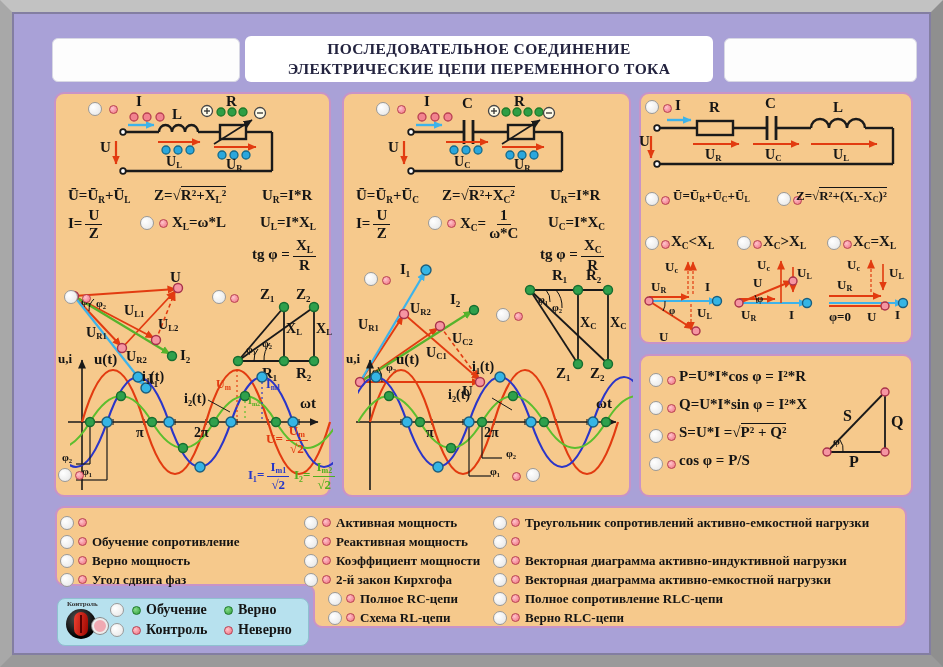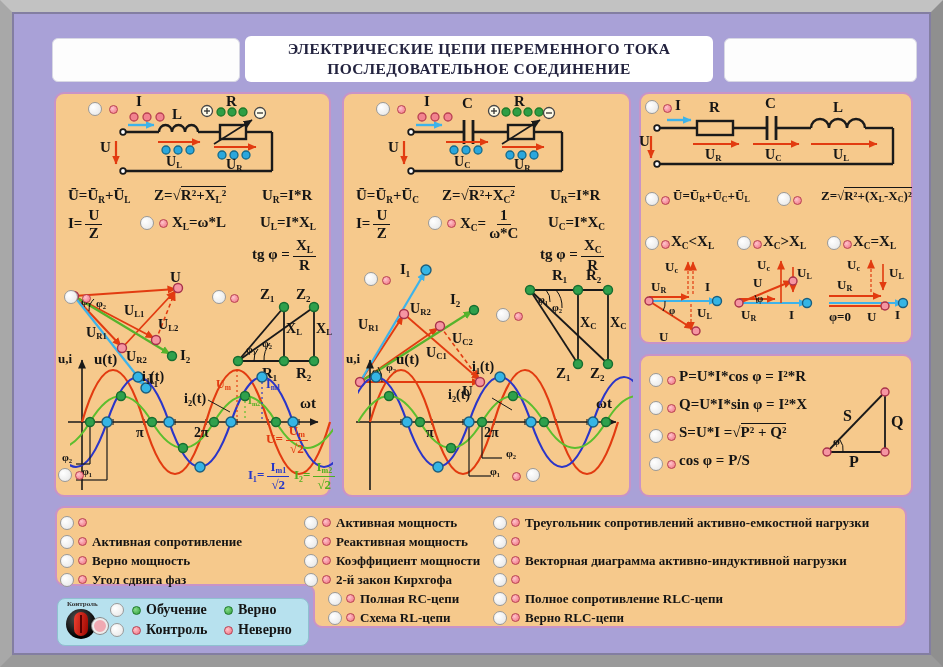--- a/index.html
+++ b/index.html
@@ -50,22 +50,22 @@
         </marker>
   <marker id="aK" markerUnits="userSpaceOnUse" markerWidth="10" markerHeight="10" refX="8.5" refY="5" orient="auto">
           <path d="M0 1L9 5L0 9z" fill="#1a1a1a"></path>
         </marker>
 </defs>
     </svg>
 
 <div class="whitebox" style="left:40px;top:26px;width:186px;height:42px"></div>
 <div class="whitebox" style="left:712px;top:26px;width:191px;height:42px"></div>
 <div class="title">
+  <span>ПОСЛЕДОВАТЕЛЬНОЕ СОЕДИНЕНИЕ</span>
   <span>ЭЛЕКТРИЧЕСКИЕ ЦЕПИ ПЕРЕМЕННОГО ТОКА</span>
-  <span>ПОСЛЕДОВАТЕЛЬНОЕ СОЕДИНЕНИЕ</span>
 </div>
 
 <div class="panel" style="left:42px;top:80px;width:277px;height:405px">
   <div class="dw" style="left:32px;top:8px"></div>
   <div class="dp" style="left:53px;top:11px"></div>
 
   <svg style="left:0;top:0" width="277" height="88">
     <g stroke="#1a1a1a" stroke-width="2.4" fill="none">
       <line x1="67" y1="38" x2="103" y2="38"></line>
       <path d="M103 38 a6.5 7 0 0 1 13 0 a6.5 7 0 0 1 13 0 a6.5 7 0 0 1 13 0"></path>
@@ -490,21 +490,21 @@
   <span class="lbl s15" style="left:-2px;top:40px">U</span>
   <span class="lbl" style="left:64px;top:54px">U<sub>R</sub></span>
   <span class="lbl" style="left:124px;top:54px">U<sub>C</sub></span>
   <span class="lbl" style="left:192px;top:54px">U<sub>L</sub></span>
 
   <div class="dw" style="left:4px;top:98px"></div>
   <div class="dp" style="left:20px;top:102px"></div>
   <span class="lbl s13" style="left:32px;top:95px">Ū=Ū<sub>R</sub>+Ū<sub>C</sub>+Ū<sub>L</sub></span>
   <div class="dw" style="left:136px;top:98px"></div>
   <div class="dp" style="left:152px;top:102px"></div>
-  <span class="lbl s13" style="left:180px;top:95px">Z=√<span class="rad">R²+(X<sub>L</sub>-X<sub>C</sub>)²</span></span>
+  <span class="lbl s13" style="left:155px;top:95px">Z=√<span class="rad">R²+(X<sub>L</sub>-X<sub>C</sub>)²</span></span>
 
   <div class="dw" style="left:4px;top:142px"></div>
   <div class="dp" style="left:20px;top:146px"></div>
   <span class="lbl s15" style="left:30px;top:140px">X<sub>C</sub>&lt;X<sub>L</sub></span>
   <div class="dw" style="left:96px;top:142px"></div>
   <div class="dp" style="left:112px;top:146px"></div>
   <span class="lbl s15" style="left:122px;top:140px">X<sub>C</sub>&gt;X<sub>L</sub></span>
   <div class="dw" style="left:186px;top:142px"></div>
   <div class="dp" style="left:202px;top:146px"></div>
   <span class="lbl s15" style="left:212px;top:140px">X<sub>C</sub>=X<sub>L</sub></span>
@@ -594,21 +594,21 @@
 </div>
 
 <svg style="left:40px;top:491px" width="862" height="132">
   <path d="M854 12 A8 8 0 0 0 846 4 H12 A8 8 0 0 0 4 12 V74 A8 8 0 0 0 12 82 H254 A8 8 0 0 1 262 90 V116 A8 8 0 0 0 270 124 H846 A8 8 0 0 0 854 116 Z" fill="#f6c98c" stroke="#c993c6" stroke-width="2"></path>
 </svg>
 
 <div class="dw" style="left:48px;top:504px"></div>
     <div class="dp" style="left:66px;top:506px"></div>
 <div class="dw" style="left:48px;top:523px"></div>
     <div class="dp" style="left:66px;top:525px"></div>
-    <span class="leg" style="left:80px;top:522px">Активная сопротивление</span>
+    <span class="leg" style="left:80px;top:522px">Обучение сопротивление</span>
 <div class="dw" style="left:48px;top:542px"></div>
     <div class="dp" style="left:66px;top:544px"></div>
     <span class="leg" style="left:80px;top:541px">Верно мощность</span>
 <div class="dw" style="left:48px;top:561px"></div>
     <div class="dp" style="left:66px;top:563px"></div>
     <span class="leg" style="left:80px;top:560px">Угол сдвига фаз</span>
 
 <div class="dw" style="left:292px;top:504px"></div>
     <div class="dp" style="left:310px;top:506px"></div>
     <span class="leg" style="left:324px;top:503px">Активная мощность</span>
@@ -616,35 +616,36 @@
     <div class="dp" style="left:310px;top:525px"></div>
     <span class="leg" style="left:324px;top:522px">Реактивная мощность</span>
 <div class="dw" style="left:292px;top:542px"></div>
     <div class="dp" style="left:310px;top:544px"></div>
     <span class="leg" style="left:324px;top:541px">Коэффициент мощности</span>
 <div class="dw" style="left:292px;top:561px"></div>
     <div class="dp" style="left:310px;top:563px"></div>
     <span class="leg" style="left:324px;top:560px">2-й закон Кирхгофа</span>
 <div class="dw" style="left:316px;top:580px"></div>
     <div class="dp" style="left:334px;top:582px"></div>
-    <span class="leg" style="left:348px;top:579px">Полная RC-цепи</span>
+    <span class="leg" style="left:348px;top:579px">Полное RC-цепи</span>
 <div class="dw" style="left:316px;top:599px"></div>
     <div class="dp" style="left:334px;top:601px"></div>
     <span class="leg" style="left:348px;top:598px">Схема RL-цепи</span>
 
 <div class="dw" style="left:481px;top:504px"></div>
     <div class="dp" style="left:499px;top:506px"></div>
     <span class="leg" style="left:513px;top:503px">Треугольник сопротивлений активно-емкостной нагрузки</span>
 <div class="dw" style="left:481px;top:523px"></div>
     <div class="dp" style="left:499px;top:525px"></div>
 <div class="dw" style="left:481px;top:542px"></div>
     <div class="dp" style="left:499px;top:544px"></div>
     <span class="leg" style="left:513px;top:541px">Векторная диаграмма активно-индуктивной нагрузки</span>
 <div class="dw" style="left:481px;top:561px"></div>
     <div class="dp" style="left:499px;top:563px"></div>
+    <span class="leg" style="left:513px;top:560px">Векторная диаграмма активно-емкостной нагрузки</span>
 <div class="dw" style="left:481px;top:580px"></div>
     <div class="dp" style="left:499px;top:582px"></div>
     <span class="leg" style="left:513px;top:579px">Полное сопротивление RLC-цепи</span>
 <div class="dw" style="left:481px;top:599px"></div>
     <div class="dp" style="left:499px;top:601px"></div>
     <span class="leg" style="left:513px;top:598px">Верно RLC-цепи</span>
 
 <div class="ctrl">
   <span class="pw">Контроль</span>
   <div class="sw">

